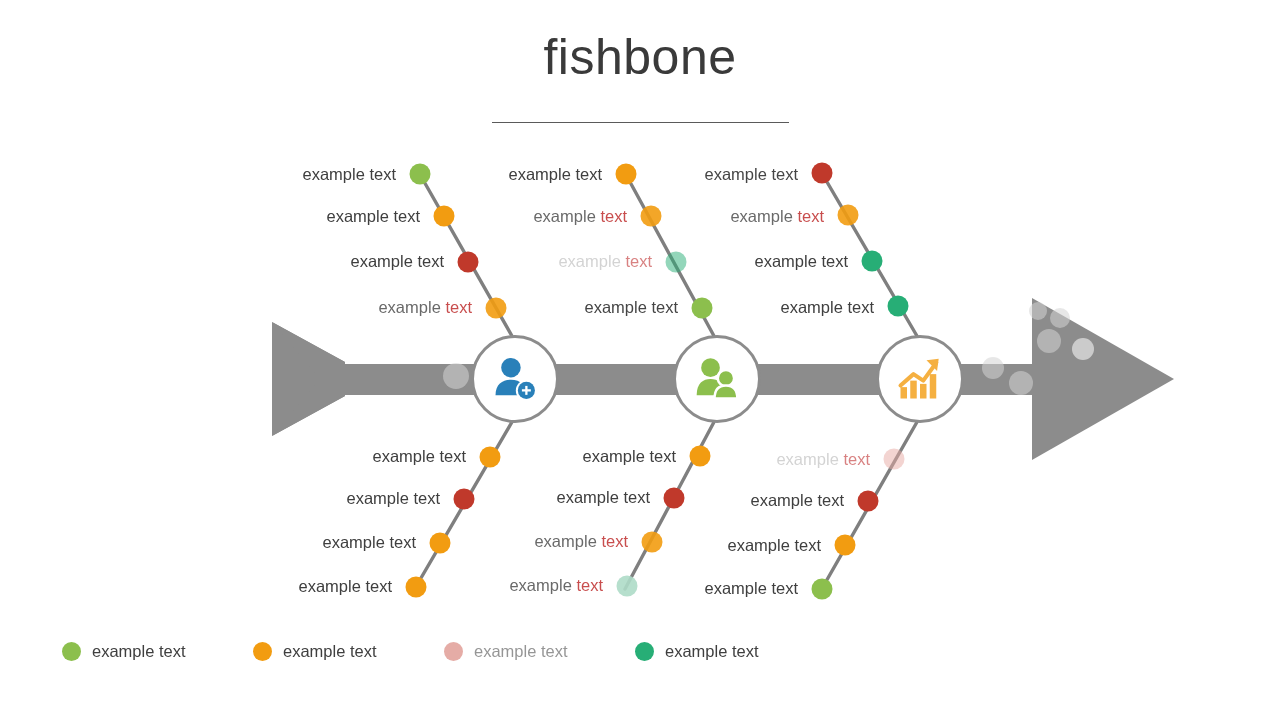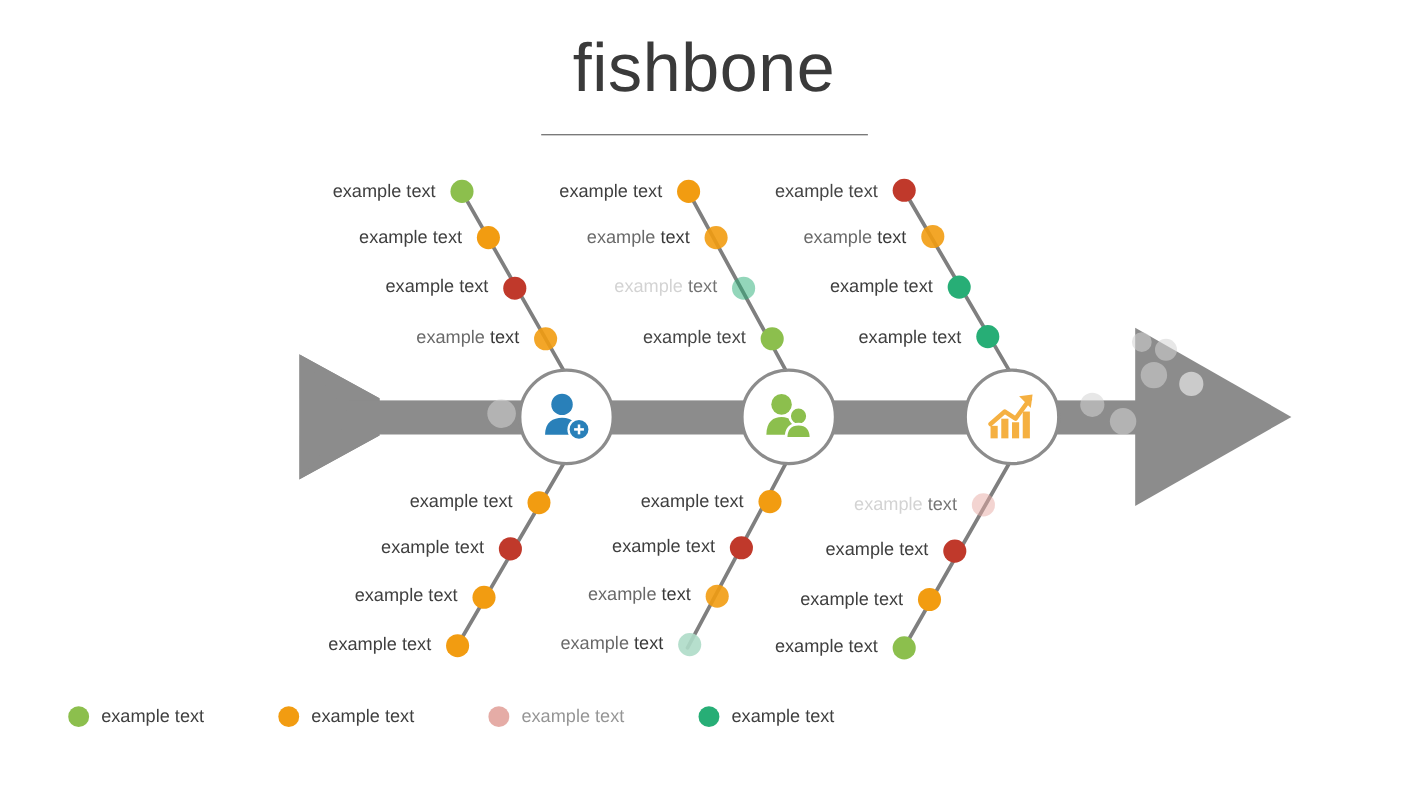--- a/index.html
+++ b/index.html
@@ -27,21 +27,21 @@
 
   
   #title-block {
     position: absolute;
     left: 0;
     top: 32px;
     width: 1280px;
     text-align: center;
   }
   #page-title {
-    font-size: 62px;
+    font-size: 50px;
     font-weight: 400;
     color: #3a3a3a;
     letter-spacing: 0.5px;
     line-height: 1.0;
     margin: 0;
     font-family: "Liberation Sans", sans-serif;
   }
   #title-rule {
     position: absolute;
     left: 492px;
@@ -73,21 +73,21 @@
   .branch-label.right-aligned {
     text-align: right;
     transform: translate(-100%, -50%);
   }
 
   
   .fade-a { opacity: 0.97; }
   .fade-b { opacity: 0.78; }
   .fade-c { opacity: 0.55; }
 
-  .fade-b .tail, .fade-c .tail { color: #000000; }
+  .fade-b .tail, .fade-c .tail { color: #b91c1c; }
   .fade-c .head { color: #b0b0b0; }
 
   
   .node-circle {
     position: absolute;
     width: 88px;
     height: 88px;
     margin-left: -44px;
     margin-top: -44px;
     border-radius: 50%;

